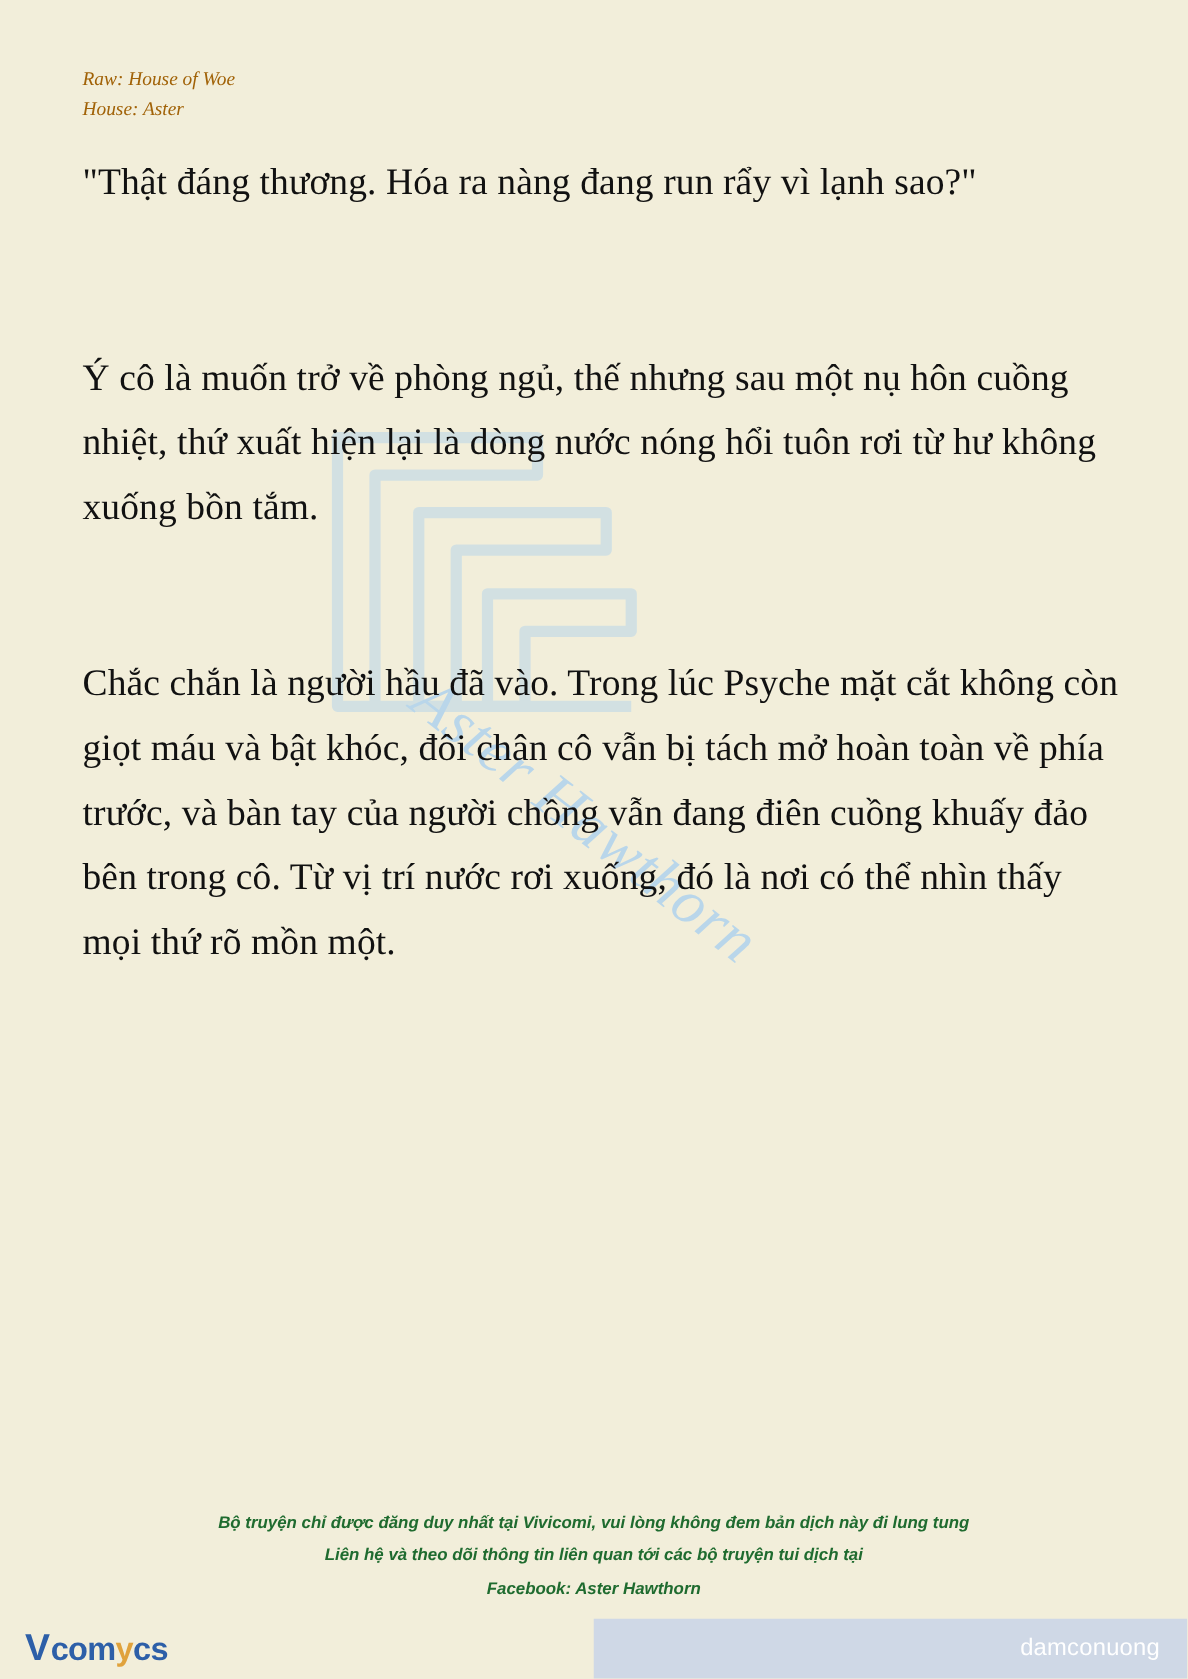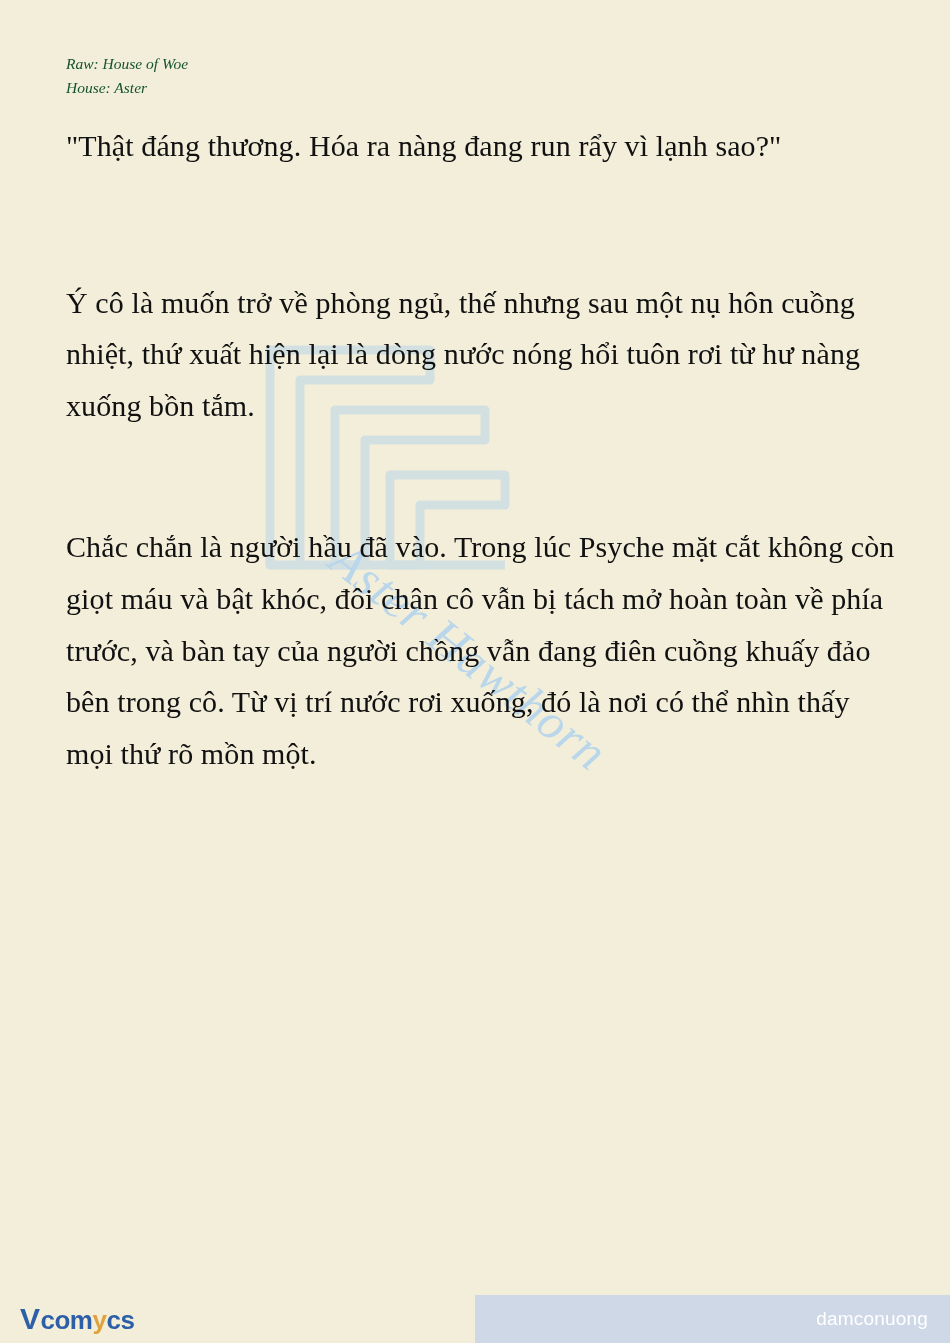--- a/index.html
+++ b/index.html
@@ -54,21 +54,21 @@
   }
 
   
   .credits {
     position: absolute;
     left: 66px;
     top: 52px;
     font-family: "Liberation Serif", serif;
     font-style: italic;
     font-size: 15.5px;
-    color: #14532d;
+    color: #a16207;
     line-height: 1.55;
     z-index: 3;
   }
 
   
   .content {
     position: absolute;
     left: 66px;
     top: 120px;
     width: 830px;
@@ -178,24 +178,29 @@
     <div class="wm-text">Aster Hawthorn</div>
   </div>
 
   <div class="credits">
     <div>Raw: House of Woe</div>
     <div>House: Aster</div>
   </div>
 
   <div class="content">
     <p class="para p1">"Thật đáng thương. Hóa ra nàng đang run rẩy vì lạnh sao?"</p>
-    <p class="para p2">Ý cô là muốn trở về phòng ngủ, thế nhưng sau một nụ hôn cuồng nhiệt, thứ xuất hiện lại là dòng nước nóng hổi tuôn rơi từ hư nàng xuống bồn tắm.</p>
+    <p class="para p2">Ý cô là muốn trở về phòng ngủ, thế nhưng sau một nụ hôn cuồng nhiệt, thứ xuất hiện lại là dòng nước nóng hổi tuôn rơi từ hư không xuống bồn tắm.</p>
     <p class="para p3">Chắc chắn là người hầu đã vào. Trong lúc Psyche mặt cắt không còn giọt máu và bật khóc, đôi chân cô vẫn bị tách mở hoàn toàn về phía trước, và bàn tay của người chồng vẫn đang điên cuồng khuấy đảo bên trong cô. Từ vị trí nước rơi xuống, đó là nơi có thể nhìn thấy mọi thứ rõ mồn một.</p>
   </div>
 
+  <div class="footer-note">
+    <div>Bộ truyện chỉ được đăng duy nhất tại Vivicomi, vui lòng không đem bản dịch này đi lung tung</div>
+    <div>Liên hệ và theo dõi thông tin liên quan tới các bộ truyện tui dịch tại</div>
+    <div>Facebook: Aster Hawthorn</div>
+  </div>
 
   <div class="bottom-bar">
     <div class="bottom-left">
       <div class="brand">
         <span class="v-mark">V</span>
           <span>com</span>
           <span class="accent">y</span>
           <span>cs</span>
       </div>
     </div>

